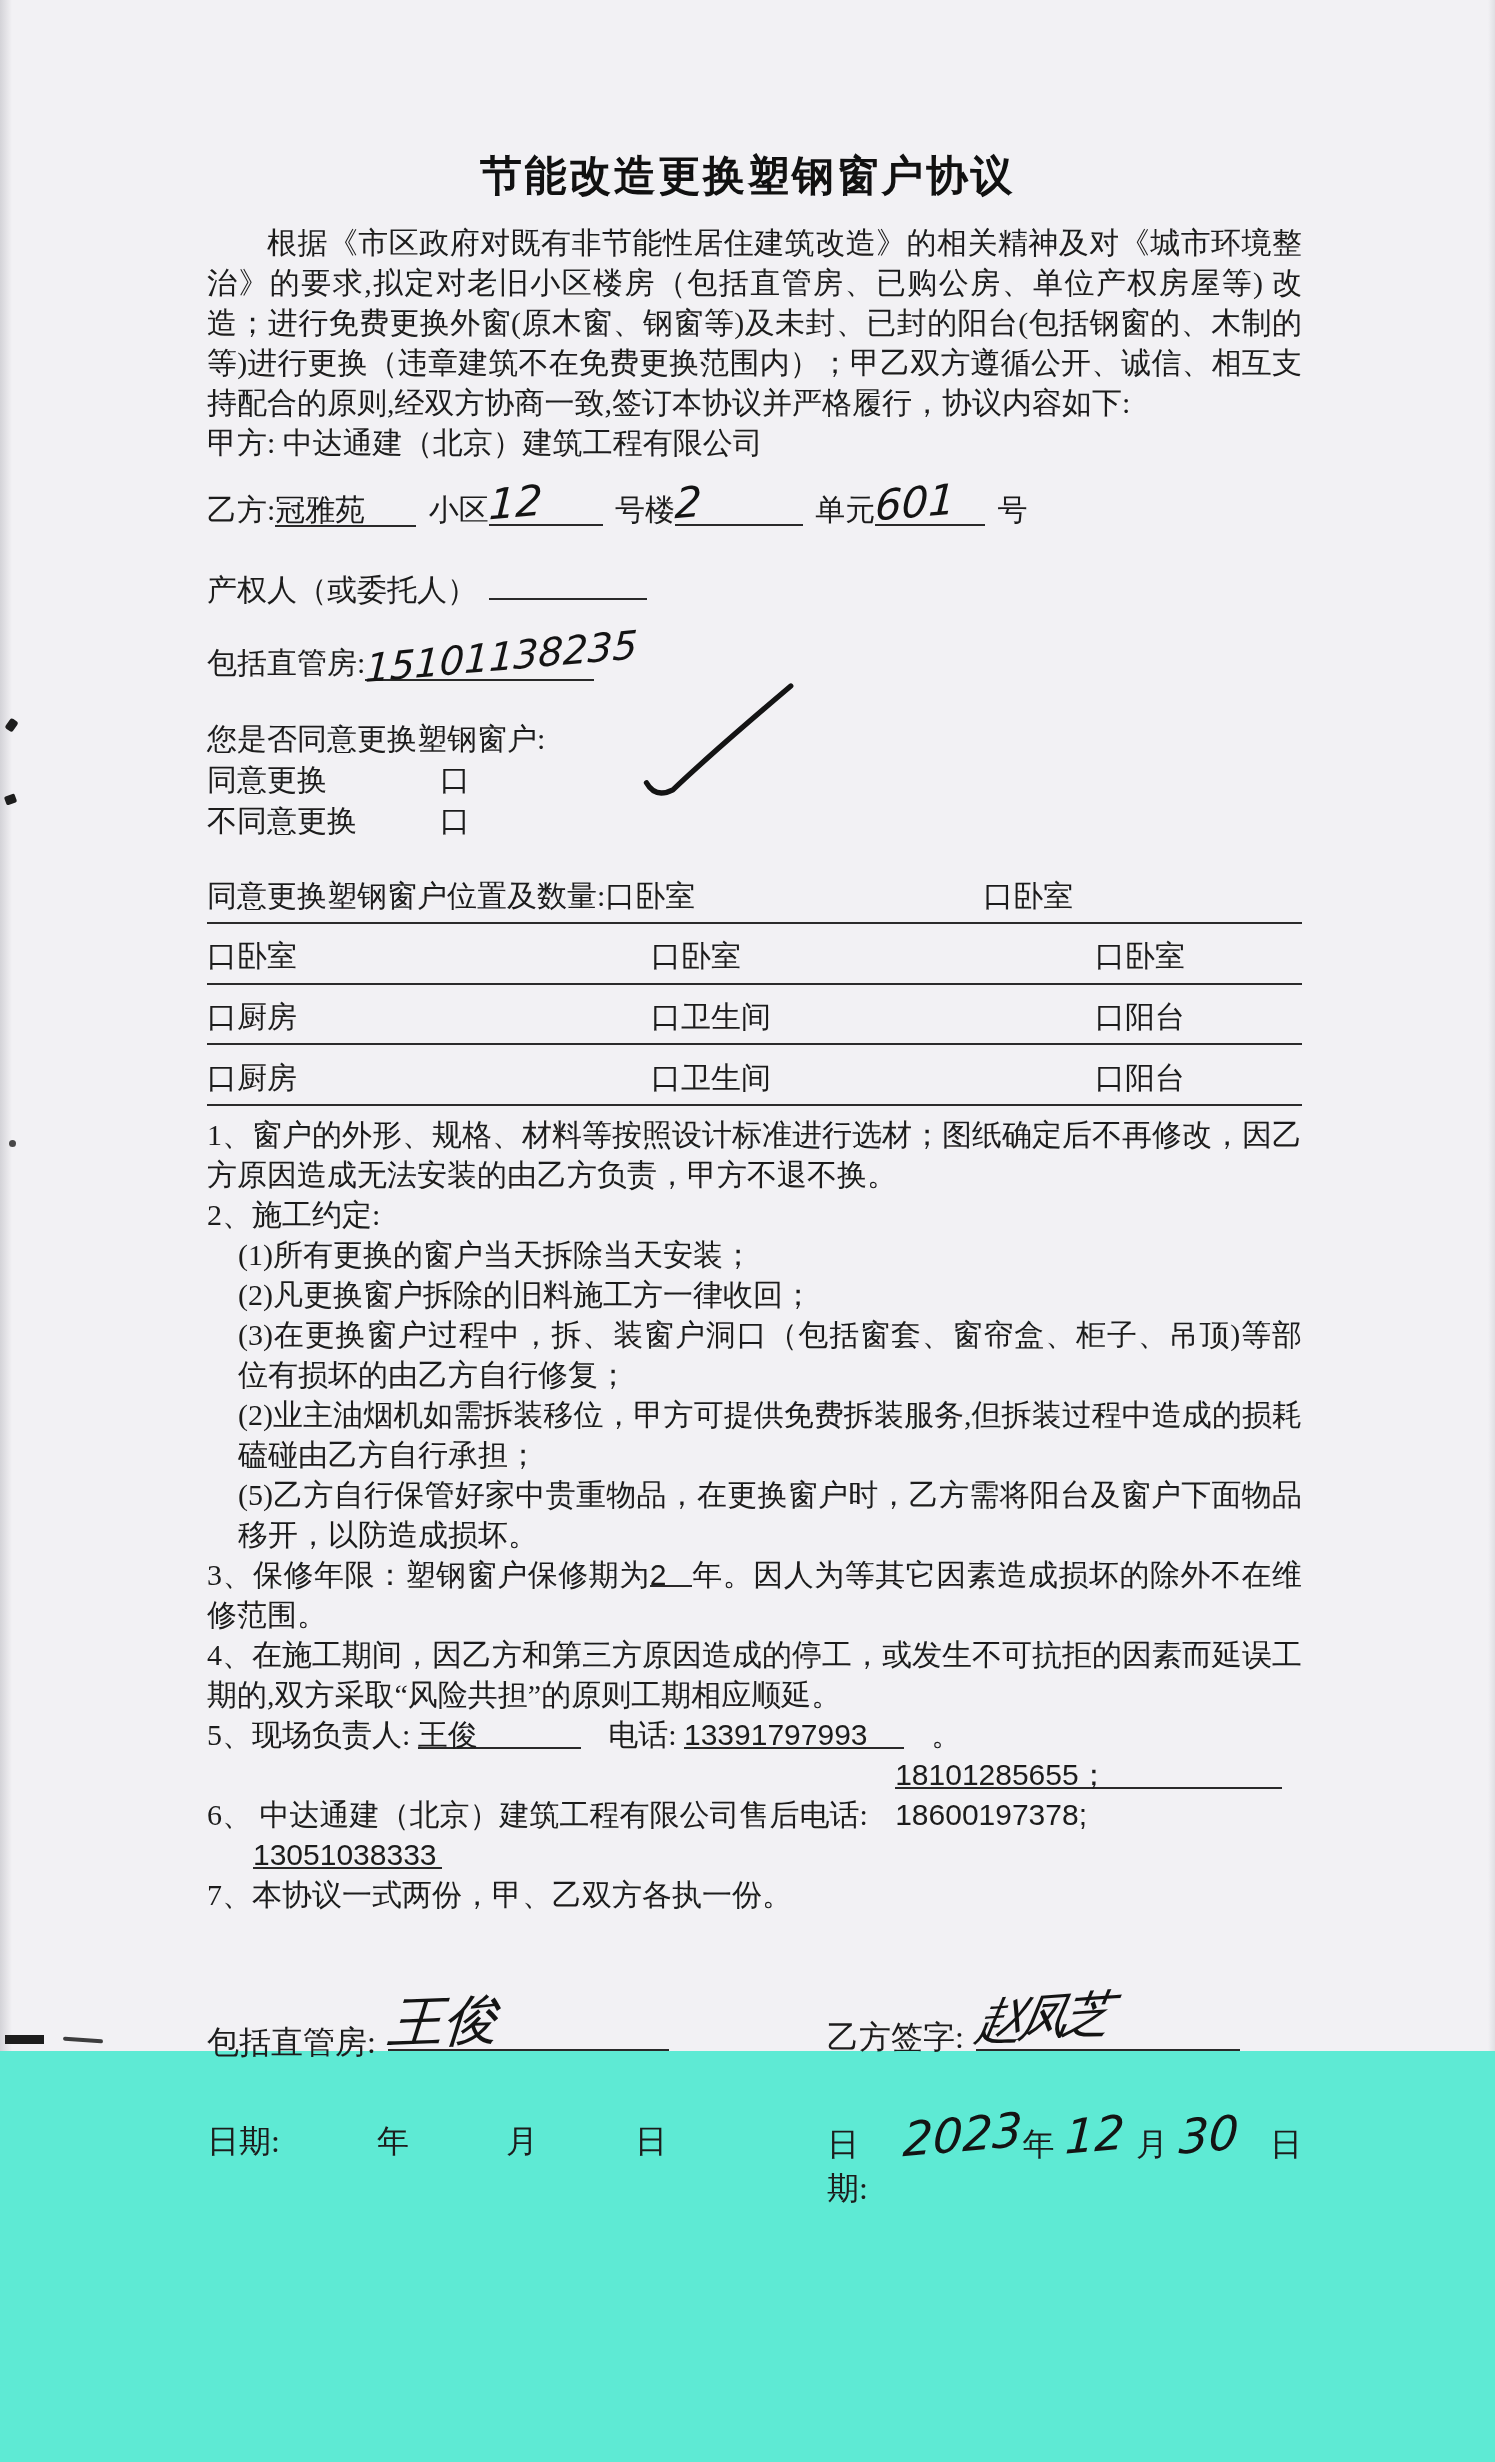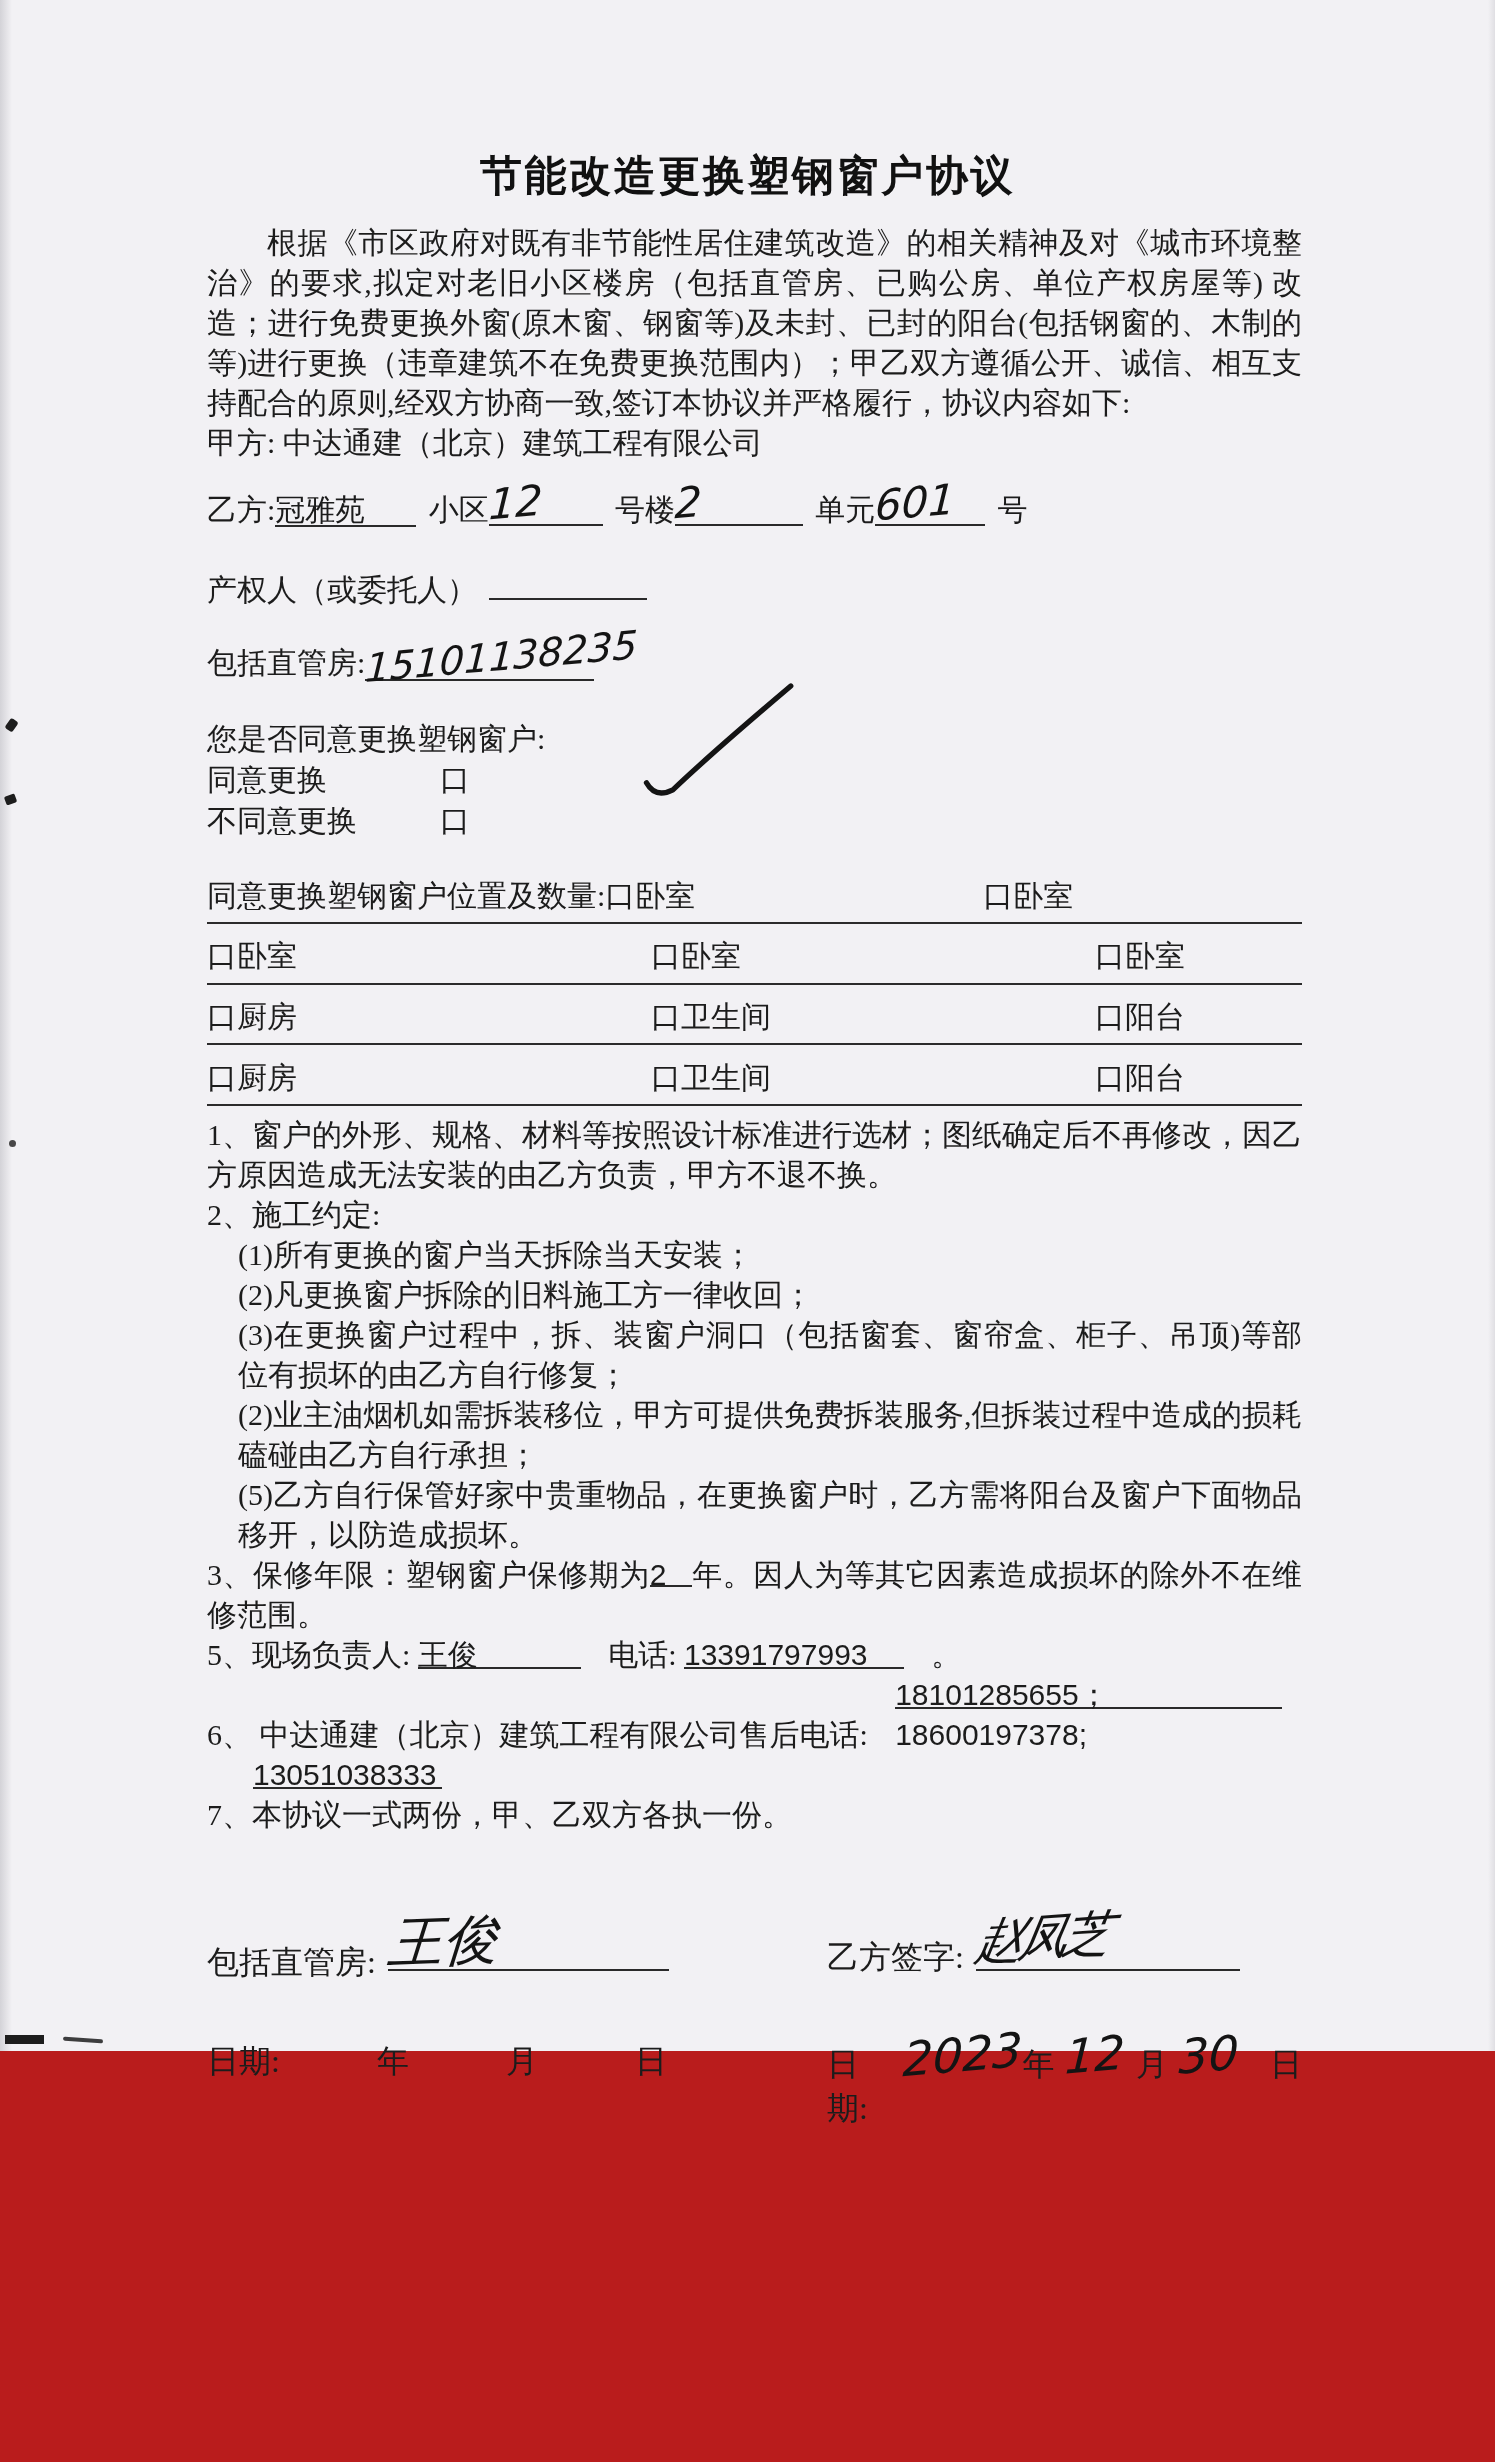--- a/index.html
+++ b/index.html
@@ -1,17 +1,17 @@
 <!DOCTYPE html>
 <html style="font-size:14px"><head>
 <meta charset="utf-8">
 <style>
   html,body { margin:0; padding:0; background:#ffffff; }
   .canvas {
-    position:relative; width:1495px; height:2462px; background:#b91c1c;
+    position:relative; width:1495px; height:2462px; background:#5eead4;
     font-family:"Liberation Serif", serif; color:#1c1c1c; overflow:hidden;
   }
   .paper {
     position:absolute; left:0; top:0; width:1495px; height:2051px;
     background:#f2f1f4;
   }
   .paper::before{ 
     content:""; position:absolute; left:0; top:0; width:12.3px; height:100%;
     background:linear-gradient(90deg, rgba(120,120,130,0.25), rgba(120,120,130,0));
   }
@@ -157,20 +157,21 @@
     <p class="clause sub">(1)所有更换的窗户当天拆除当天安装；</p>
     <p class="clause sub">(2)凡更换窗户拆除的旧料施工方一律收回；</p>
     <p class="clause sub">(3)在更换窗户过程中，拆、装窗户洞口（包括窗套、窗帘盒、柜子、吊顶)等部位有损坏的由乙方自行修复；</p>
     <p class="clause sub">(2)业主油烟机如需拆装移位，甲方可提供免费拆装服务,但拆装过程中造成的损耗磕碰由乙方自行承担；</p>
     <p class="clause sub">(5)乙方自行保管好家中贵重物品，在更换窗户时，乙方需将阳台及窗户下面物品移开，以防造成损坏。</p>
 
     <p class="clause">
       <span>3、保修年限：塑钢窗户保修期为</span><span class="ul" style="width:42px;height:30px;font-family:'Liberation Sans',sans-serif;">2</span><span>年。因人为等其它因素造成损坏的除外不在维修范围。</span>
     </p>
 
+    <p class="clause">4、在施工期间，因乙方和第三方原因造成的停工，或发生不可抗拒的因素而延误工期的,双方采取“风险共担”的原则工期相应顺延。</p>
 
     <p class="clause">
       <span>5、现场负责人:</span>
       <span class="ul" style="width:163px;height:32px;">王俊</span>
       <span class="gap"></span>
       <span>电话:</span>
       <span class="ul" style="width:220px;height:32px;font-family:'Liberation Sans',sans-serif;">13391797993</span>
       <span class="gap"></span>
       <span>。</span>
     </p>

